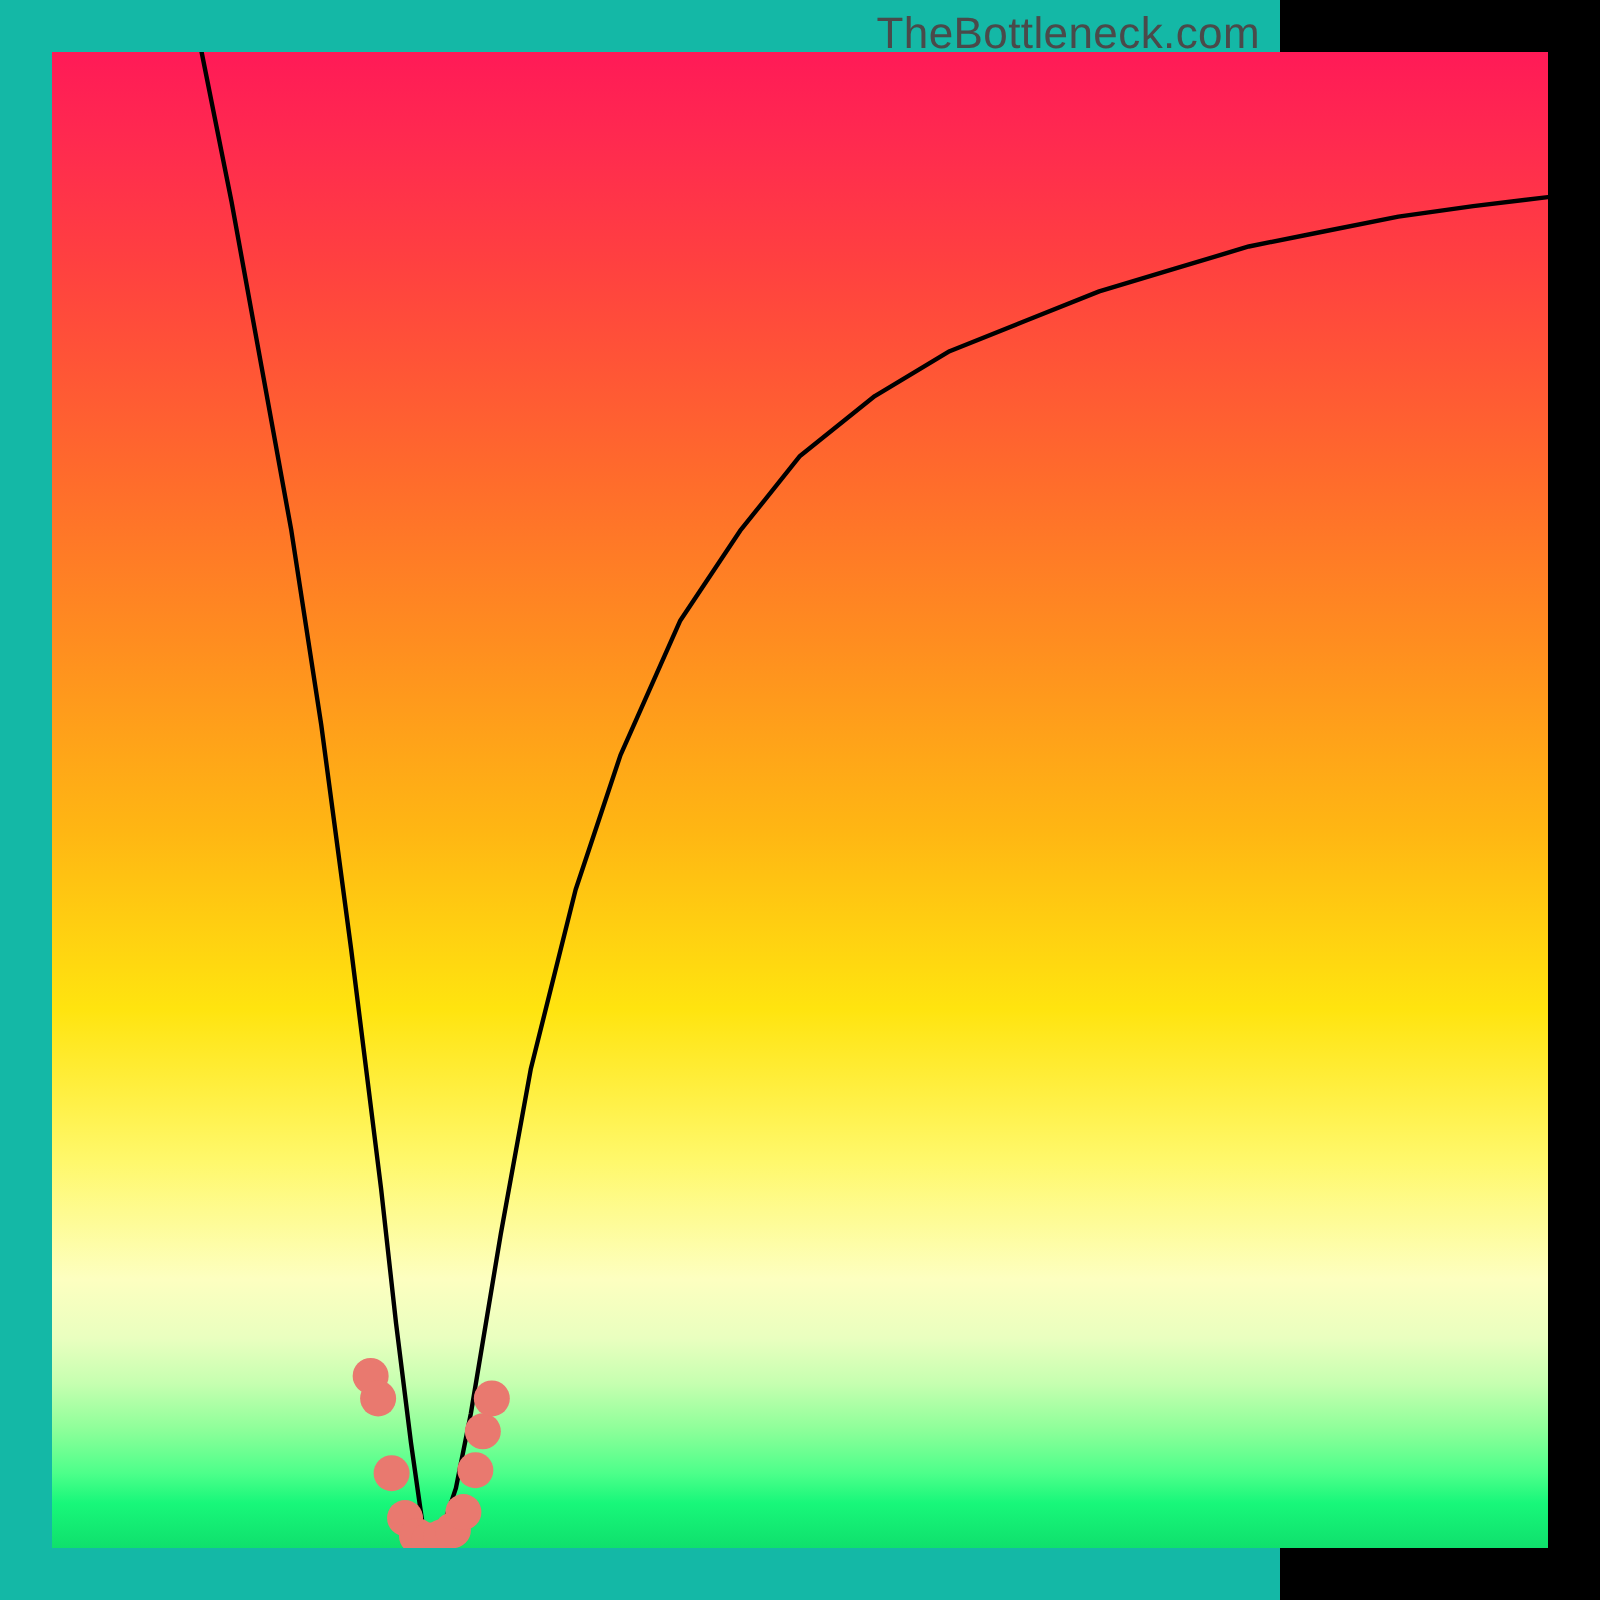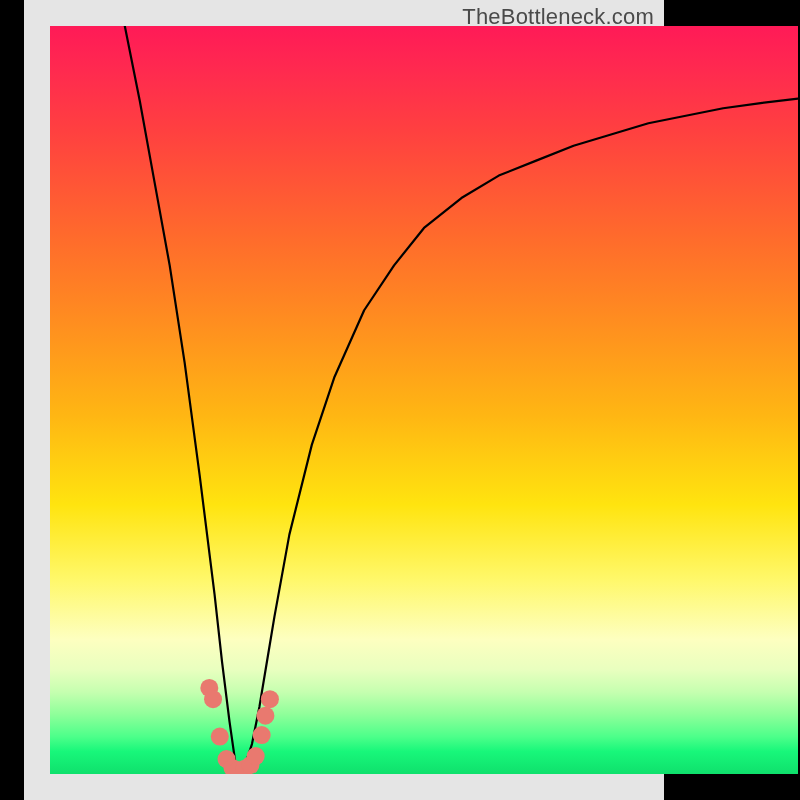--- a/index.html
+++ b/index.html
@@ -8,22 +8,21 @@
     width: 800px;
     height: 800px;
     overflow: hidden;
     background: #000;
     font-family: Arial, Helvetica, sans-serif;
   }
   .frame {
     position: absolute;
     left: 0; top: 0;
     width: 640px; height: 800px;
-    background: #e5e5e5;
-    margin-left: 24px;
+    background: #14b8a6;
   }
   .plot-area {
     position: absolute;
     left: 26px;
     top: 26px;
     width: 748px;
     height: 748px;
     overflow: hidden;
   }
   .gradient-bg {

